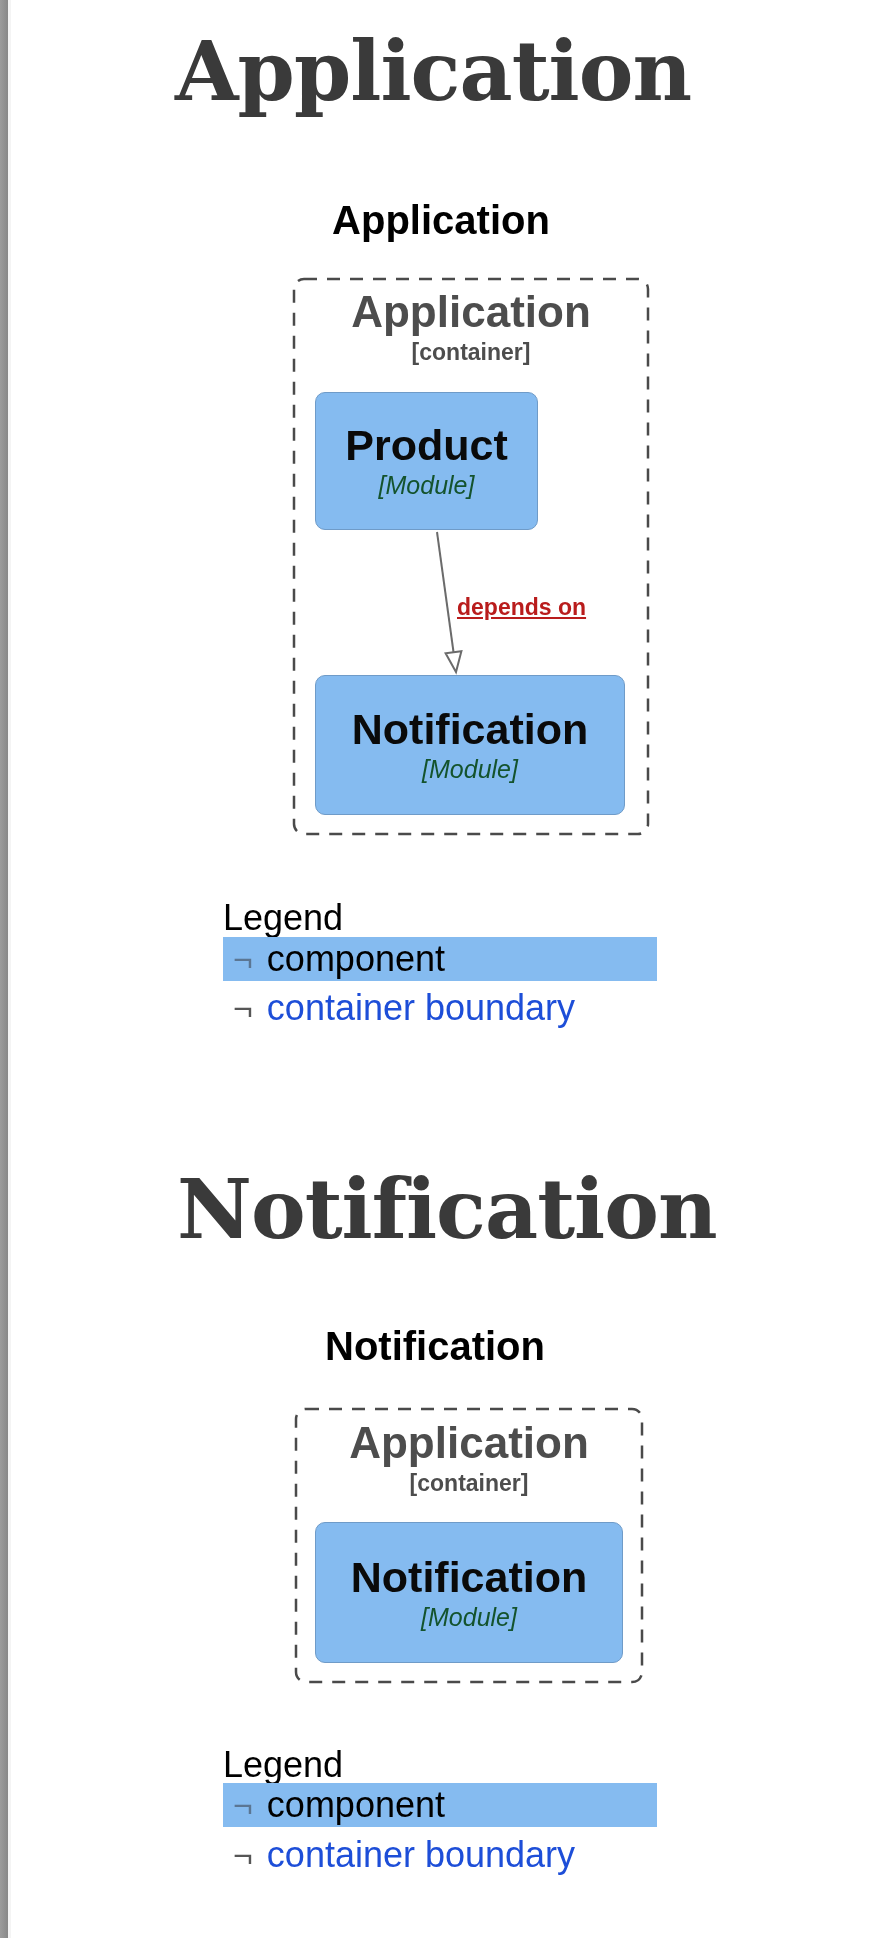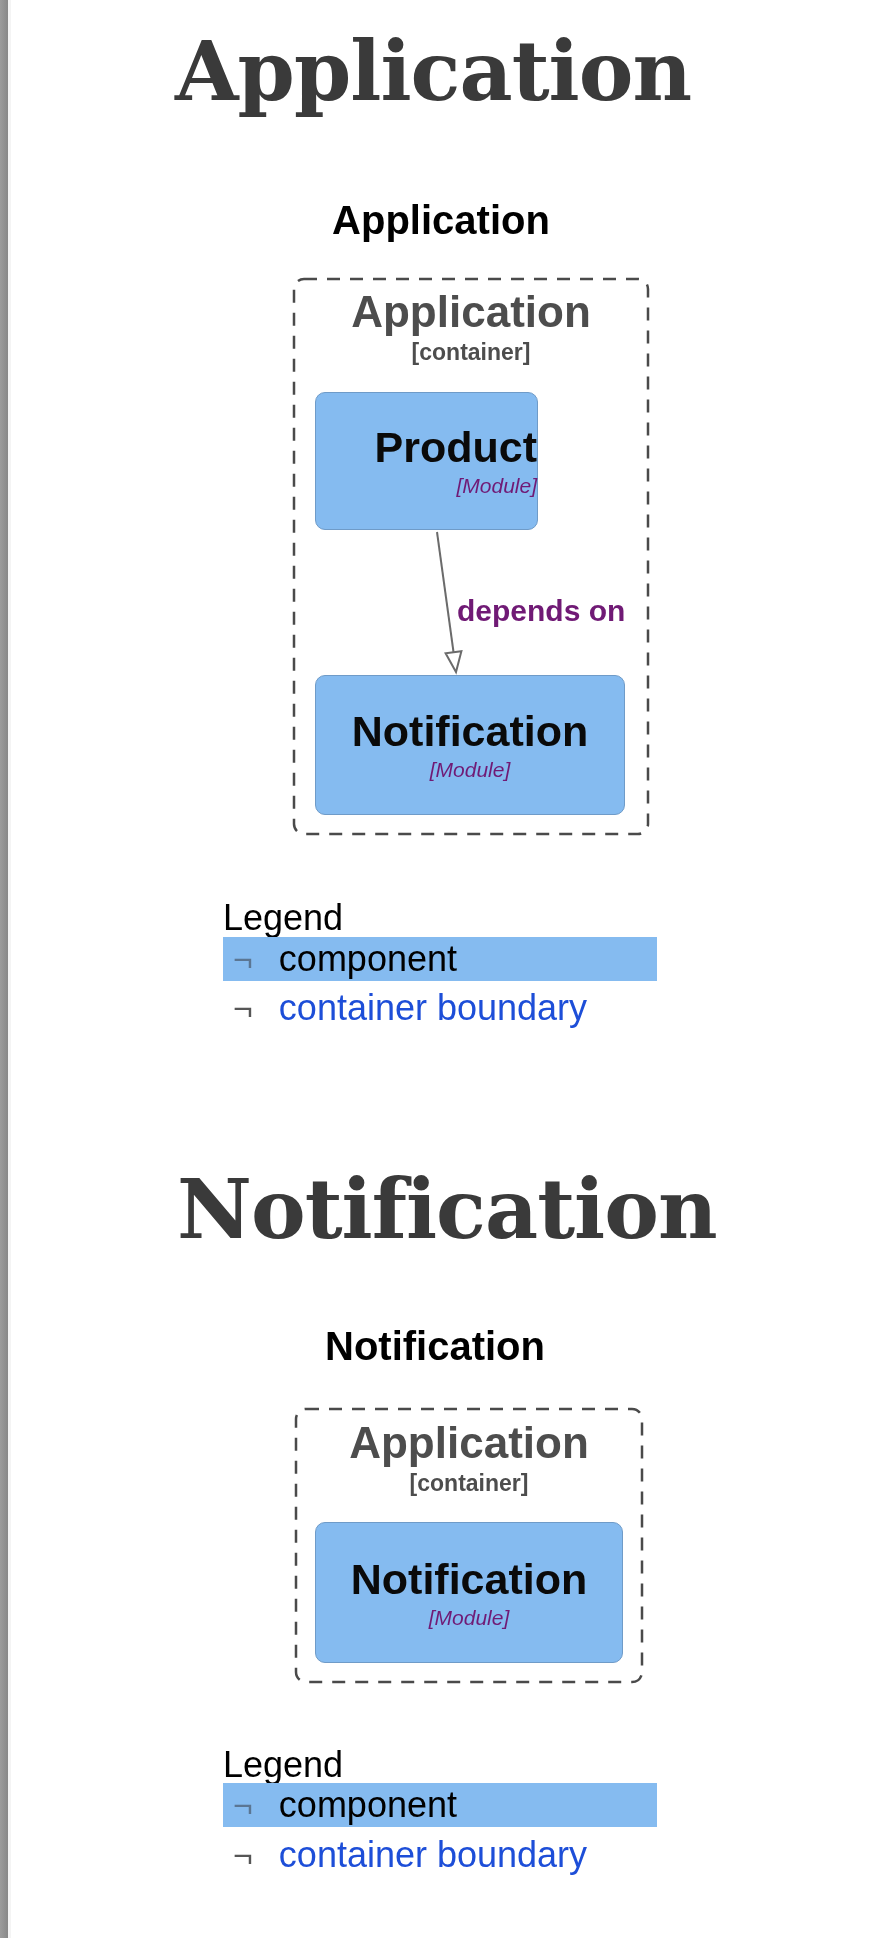--- a/index.html
+++ b/index.html
@@ -27,38 +27,39 @@
   .boundary-label { position:absolute; text-align:center; color:#4d4d4d; }
   .boundary-name { font-weight:bold; font-size:44px; line-height:1.1; }
   .boundary-type { font-weight:bold; font-size:23px; line-height:1.1; margin-top:4px; }
 
   .node {
     position:absolute; background:#85bbf0; border:1px solid #6f9bc8;
     border-radius:10px; display:flex; flex-direction:column;
     align-items:center; justify-content:center; gap:6px;
   }
   .node-name { font-weight:bold; font-size:43px; line-height:1; color:#0a0a0a; }
-  .node-type { font-style:italic; font-size:21px; line-height:1; color:#701a75; }
+  .node-type { font-style:italic; font-size:25px; line-height:1; color:#14532d; }
 
   .edge-label {
-    position:absolute; font-weight:bold; font-size:30px; color:#701a75;
+    position:absolute; font-weight:bold; font-size:23px; color:#b91c1c;
     white-space:nowrap;
+    text-decoration:underline;
   }
 
   .legend-title { position:absolute; font-weight:normal; font-size:36px;
     line-height:1; color:#000; }
   .legend-row {
     position:absolute; width:434px; height:44px; display:flex;
     align-items:center; font-size:36px;
   }
   .legend-row.hl { background:#85bbf0; }
   .legend-sym { margin-left:10px; font-size:34px; line-height:1; }
   .legend-row.hl .legend-sym { color:#5b7693; }
   .legend-row.plain .legend-sym { color:#565656; }
-  .legend-lbl { margin-left:26px; line-height:1; }
+  .legend-lbl { margin-left:14px; line-height:1; }
   .legend-row.hl .legend-lbl { color:#000; }
   .legend-row.plain .legend-lbl { color:#1d4ed8; }
 </style>
 </head>
 <body>
 
 <div class="screen">
 
   <div class="edge-strip"></div>
   <div class="edge-strip2"></div>
@@ -75,21 +76,21 @@
 
   <div class="h1" style="left:175px; top:30px;">Application</div>
 
   <div class="diag-title" style="left:291px; top:199px;">Application</div>
 
   <div class="boundary-label" style="left:294px; top:288px; width:354px;">
     <div class="boundary-name">Application</div>
     <div class="boundary-type">[container]</div>
   </div>
 
-  <div class="node" style="left:315px; top:392px; width:223px; height:138px;align-items:flex-end;">
+  <div class="node" style="left:315px; top:392px; width:223px; height:138px;">
     <div class="node-name">Product</div>
     <div class="node-type">[Module]</div>
   </div>
 
   <div class="edge-label" style="left:457px; top:594px;">depends on</div>
 
   <div class="node" style="left:315px; top:675px; width:310px; height:140px;">
     <div class="node-name">Notification</div>
     <div class="node-type">[Module]</div>
   </div>

